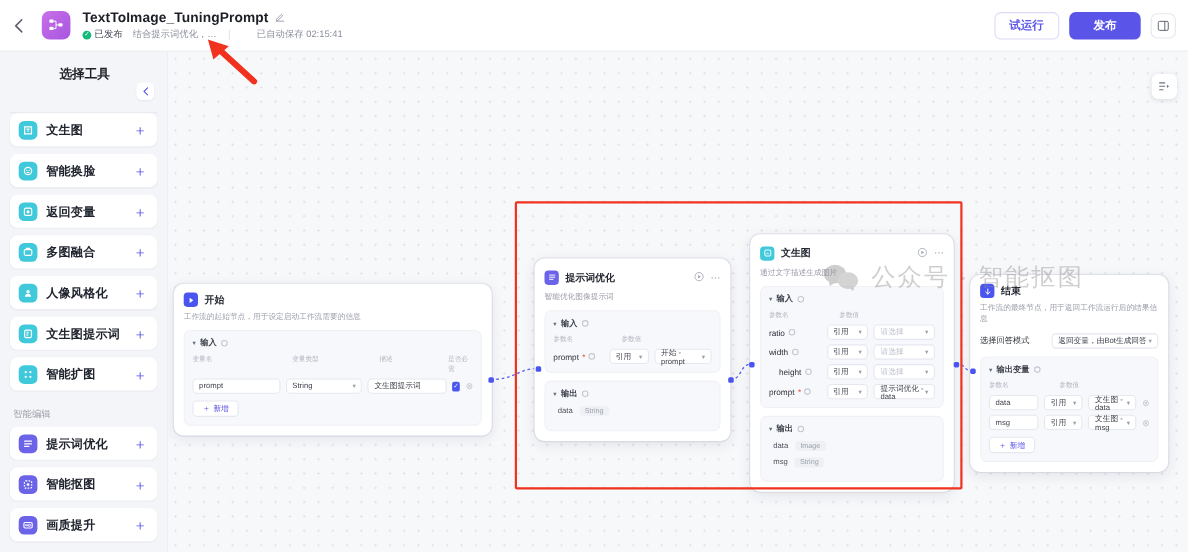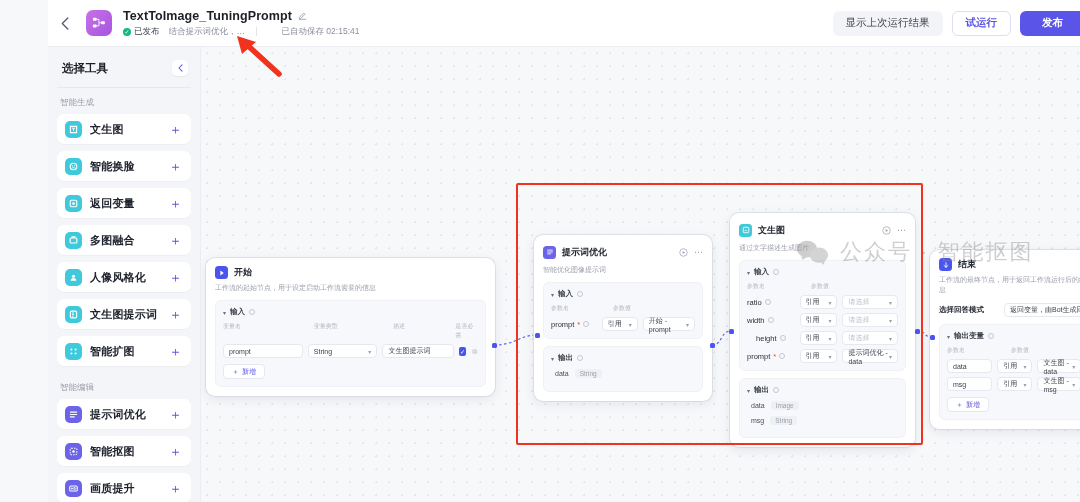--- a/index.html
+++ b/index.html
@@ -2,21 +2,21 @@
 <html><head>
 <meta charset="utf-8">
 <style>
   * { box-sizing: border-box; margin: 0; padding: 0; }
   html, body {
     width: 1080px; height: 502px;
     font-family: "Liberation Sans", "DejaVu Sans", sans-serif;
     background: #f7f8fa;
     overflow: hidden;
   }
-  #app { position: relative; width: 947px; height: 502px; margin-left: 48px; }
+  #app { position: relative; width: 947px; height: 502px; }
 
   
   .topbar {
     position: absolute; top: 0; left: 0; width: 1080px; height: 47px;
     background: #ffffff; border-bottom: 1px solid #ececf1;
     display: flex; align-items: center; z-index: 30;
   }
   .back-btn {
     width: 34px; height: 47px; display: flex; align-items: center; justify-content: center;
     color: #5b5f6b; font-size: 15px; cursor: pointer;
@@ -54,21 +54,21 @@
   .icon-btn {
     width: 23px; height: 23px; border-radius: 6px; background:#fff; border:1px solid #e6e7ee;
     display:flex; align-items:center; justify-content:center; color:#5b5f6b; cursor:pointer;
   }
 
   
   .sidebar {
     position: absolute; top: 47px; left: 0; width: 153px; height: 455px;
     background: #f4f5f8; border-right: 1px solid #ececf1; overflow: hidden;
   }
-  .sb-head { display:flex; align-items:center; padding: 13px 12px 0 14px; }
+  .sb-head { display:flex; align-items:center; padding: 13px 12px 0 14px; flex-direction: column; }
   .sb-title { font-size: 11.5px; font-weight: bold; color:#1c1f26; }
   .sb-collapse {
     margin-left: auto; width: 16px; height: 16px; border-radius: 5px; background:#fff;
     display:flex; align-items:center; justify-content:center; color:#5a55e8; font-size:8px;
     box-shadow: 0 1px 2px rgba(20,20,50,.06); cursor:pointer;
   }
   .sb-divider { height:1px; background:#e7e8ee; margin: 11px 9px 0 9px; }
   .sb-group { font-size: 8.5px; color:#9a9eaa; padding: 9px 0 5px 12px; }
   .sb-item {
     height: 30px; margin: 0 9px 7px 9px; background:#ffffff; border-radius: 7px;
@@ -187,21 +187,20 @@
           <span class="pub-dot">✓</span>
           <span>已发布</span>
         </span>
         <span class="meta-desc">结合提示词优化，文...</span>
         <span class="meta-sep"></span>
         <span class="meta-save">已自动保存 02:15:41</span>
       </div>
     </div>
 
     <div class="topbar-actions">
-      <div class="btn btn-ghost">显示上次运行结果</div>
       <div class="btn btn-outline">试运行</div>
       <div class="btn btn-primary">发布</div>
       <div class="icon-btn">
         <svg width="11" height="11" viewBox="0 0 14 14" fill="none">
           <rect x="1.2" y="1.8" width="11.6" height="10.4" rx="1.6" stroke="#5b5f6b" stroke-width="1.1"></rect>
           <path d="M8.8 1.8v10.4" stroke="#5b5f6b" stroke-width="1.1"></path>
         </svg>
       </div>
     </div>
   </div>
@@ -210,21 +209,20 @@
     <div class="sb-head">
       <span class="sb-title">选择工具</span>
       <span class="sb-collapse">
         <svg width="5" height="8" viewBox="0 0 6 10" fill="none">
             <path d="M5 1L1 5l4 4" stroke="#5a55e8" stroke-width="1.3" stroke-linecap="round" stroke-linejoin="round"></path>
           </svg>
       </span>
     </div>
     <div class="sb-divider"></div>
     <div id="sidebar-groups">
-        <div class="sb-group">智能生成</div>
         <div class="sb-item">
           <span class="sb-ic" style="background:#3fc9db">
             <svg width="11" height="11" viewBox="0 0 12 12" fill="none">
               <path d="M2.6 2.6h6.8v6.8H2.6z" stroke="#fff" stroke-width="1.2" fill="none"></path>
               <path d="M4.3 4.6h3.4M6 4.6v3" stroke="#fff" stroke-width="1"></path>
             </svg>
           </span>
           <span class="sb-label">文生图</span>
           <span class="sb-plus">＋</span>
         </div>
@@ -561,21 +559,21 @@
         <span class="node-ic" style="background:#4a55f0;">
           <svg width="8" height="8" viewBox="0 0 10 10" fill="none">
               <path d="M5 2.2v5.6M2.6 5.6L5 7.9l2.4-2.3" stroke="#fff" stroke-width="1.1" stroke-linecap="round" stroke-linejoin="round"></path>
             </svg>
         </span>
         <span class="node-title">结束</span>
       </div>
       <div class="node-desc">工作流的最终节点，用于返回工作流运行后的结果信息</div>
 
       <div class="row" style="margin-top:8px;">
-        <span style="font-size:7.5px;color:#2c3039;font-weight:bold;width:60px;">选择回答模式</span>
+        <span style="font-size:7.5px;color:#2c3039;font-weight:normal;width:60px;">选择回答模式</span>
         <div class="field" style="flex:1;">
           <span>返回变量，由Bot生成回答</span>
           <span class="cv">▾</span>
         </div>
       </div>
 
       <div class="section">
         <div class="sec-head">
           <span class="caret">▾</span>
           <span>输出变量</span>

